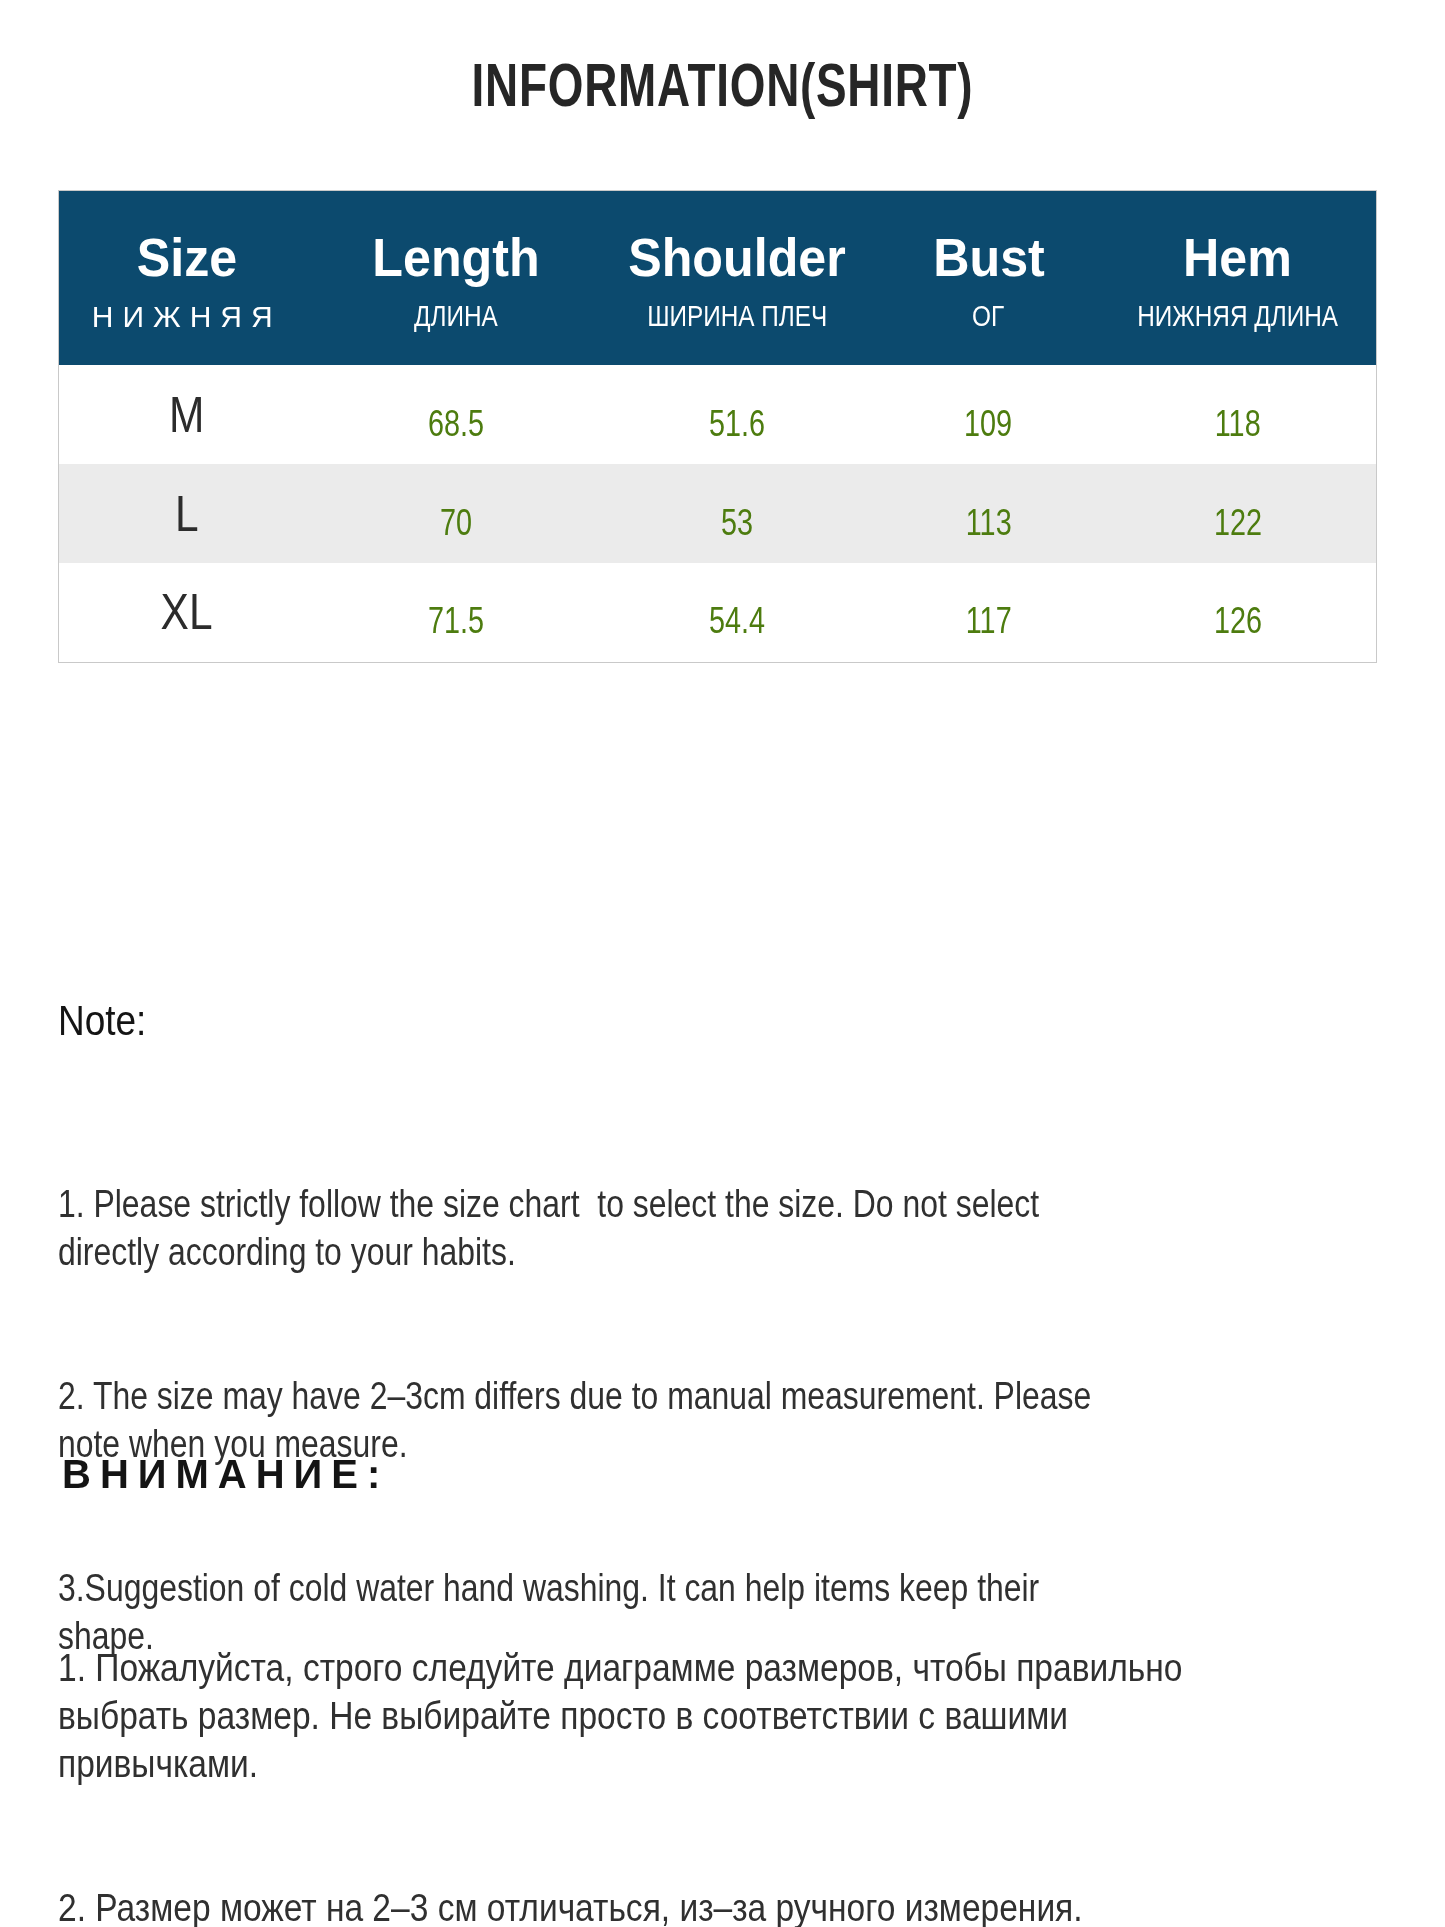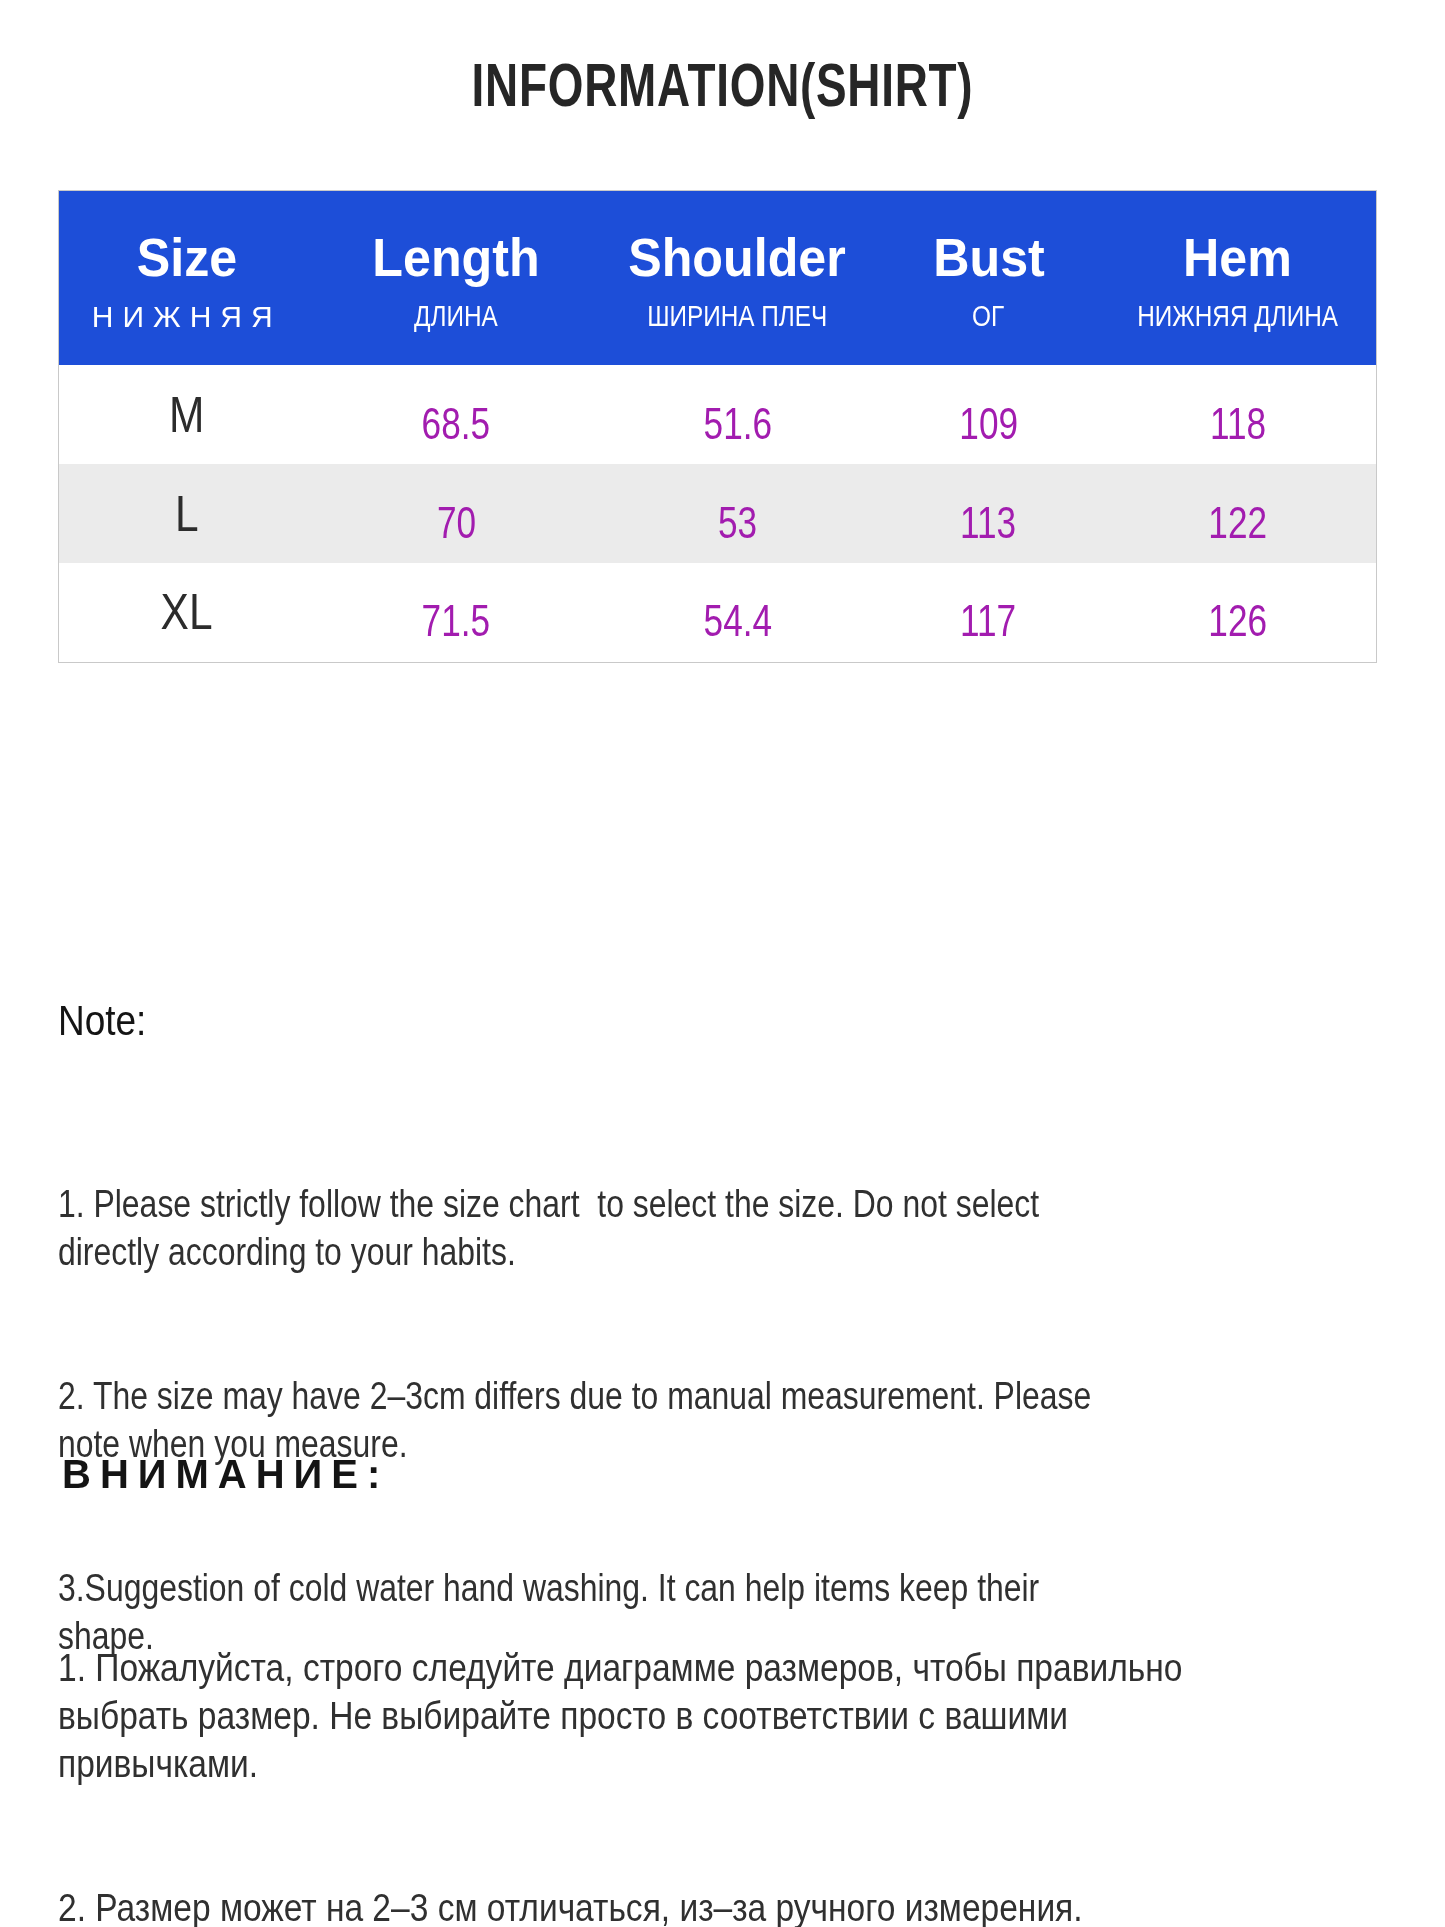--- a/index.html
+++ b/index.html
@@ -14,30 +14,30 @@
     text-align:center;font-size:62px;line-height:66px;font-weight:700;
     color:#262626;letter-spacing:1px;
     transform:scaleX(0.74);
   }
   
   table.size-table{
     position:absolute;top:190px;left:58px;width:1318px;
     border-collapse:collapse;table-layout:fixed;
     border:1px solid #c9c9c9;
   }
-  .size-table thead th{background:#1d4ed8;color:#ffffff;font-weight:400;text-align:center;}
+  .size-table thead th{background:#0c4a6e;color:#ffffff;font-weight:400;text-align:center;}
   tr.h-en th{height:96px;font-size:54px;font-weight:700;vertical-align:bottom;padding-bottom:2px;}
   tr.h-ru th{height:64px;font-size:29px;vertical-align:top;padding-top:10px;}
   .cond{display:inline-block;transform:scaleX(0.84);transform-origin:center bottom;}
   .cond-en{display:inline-block;transform:scaleX(0.93);transform-origin:center bottom;}
   .ru-spaced{letter-spacing:9px;font-size:30px;display:inline-block;}
   .size-table tbody tr{height:99px;background:#ffffff;}
   .size-table tbody tr:nth-child(2),
   .size-table tbody tr:nth-child(4){background:#ebebeb;}
-  .size-table tbody td{text-align:center;vertical-align:middle;font-size:44px;color:#a21caf;}
+  .size-table tbody td{text-align:center;vertical-align:middle;font-size:36px;color:#4d7c0f;}
   .size-table tbody td.size-col{font-size:50px;color:#2c2c2c;}
   .size-col .cell{display:inline-block;transform:scaleX(0.85);}
   td.num .cell{display:inline-block;transform:scaleX(0.80);position:relative;top:9px;}
   
   .note-heading-en{
     position:absolute;top:996px;left:58px;
     font-size:43px;color:#141414;
   }
   .note-heading-en .inner{display:inline-block;transform:scaleX(0.86);transform-origin:left bottom;}
   .notes-en{

